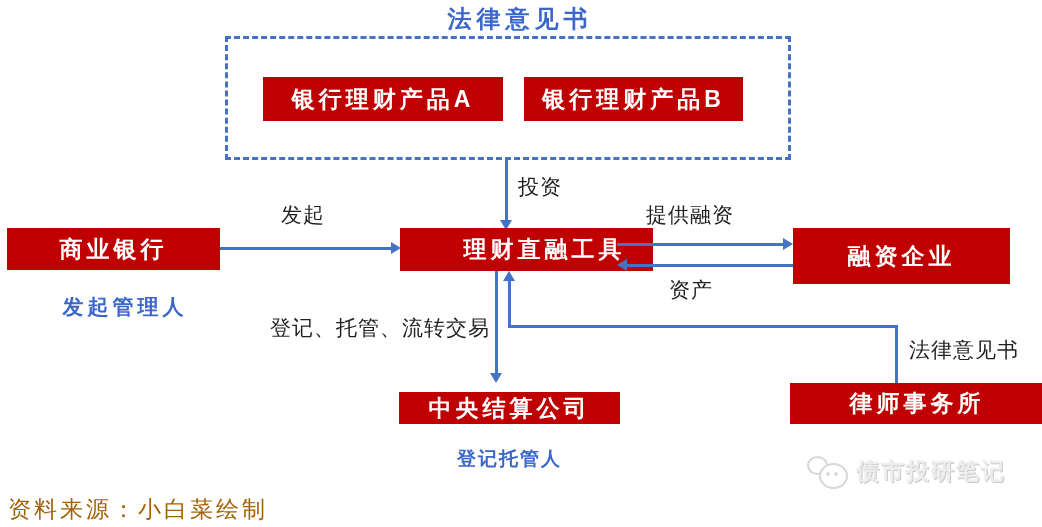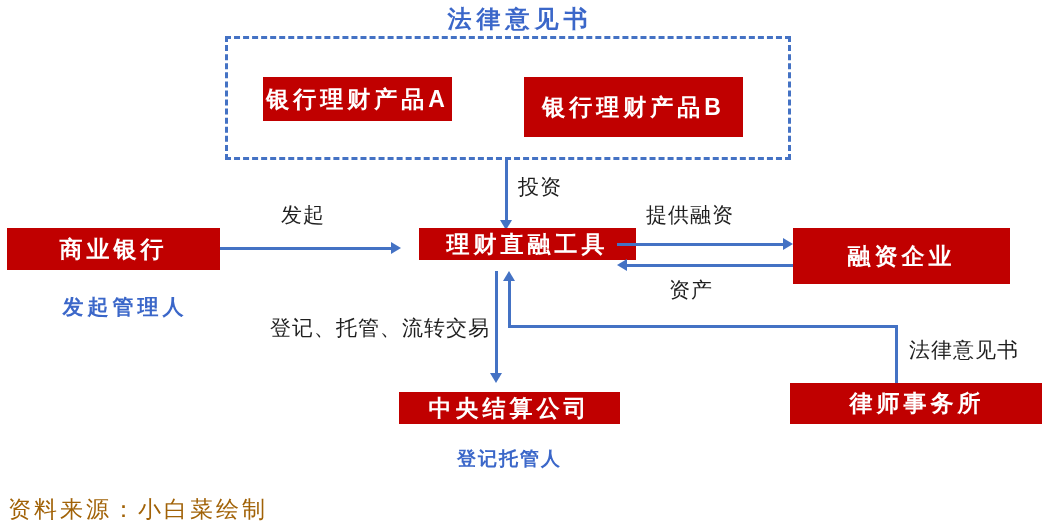--- a/index.html
+++ b/index.html
@@ -79,31 +79,31 @@
 </style>
 </head>
 <body>
 
 <div id="stage">
 
   <div class="bluelbl" style="left:225px;top:3px;width:590px;text-align:center;font-size:24px;letter-spacing:5px;">法律意见书</div>
 
   <div class="dashed" style="left:225px;top:36px;width:560px;height:118px;"></div>
 
-  <div class="rbox" style="left:263px;top:77px;width:189px;height:44px;">银行理财产品A</div>
+  <div class="rbox" style="left:263px;top:77px;width:240px;height:44px;">银行理财产品A</div>
 
-  <div class="rbox" style="left:524px;top:77px;width:219px;height:60px;">银行理财产品B</div>
+  <div class="rbox" style="left:524px;top:77px;width:219px;height:44px;">银行理财产品B</div>
 
   <div class="vline" style="left:505px;top:157px;height:64px;"></div>
   <div class="ah ah-down" style="left:500px;top:220px;"></div>
   <div class="edgelbl" style="left:518px;top:173px;">投资</div>
 
   <div class="rbox" style="left:7px;top:228px;width:213px;height:42px;">商业银行</div>
 
-  <div class="rbox" style="left:419px;top:228px;width:217px;height:32px;">理财直融工具</div>
+  <div class="rbox" style="left:400px;top:228px;width:217px;height:43px;padding-left:36px;">理财直融工具</div>
 
   <div class="rbox" style="left:793px;top:228px;width:217px;height:56px;">融资企业</div>
 
   <div class="bluelbl" style="left:14px;top:293px;width:222px;text-align:center;font-size:21px;letter-spacing:4px;">发起管理人</div>
 
   <div class="hline" style="left:220px;top:247px;width:172px;"></div>
   <div class="ah ah-right" style="left:391px;top:242px;"></div>
   <div class="edgelbl" style="left:281px;top:201px;">发起</div>
 
   <div class="hline" style="left:617px;top:243px;width:167px;"></div>
@@ -123,16 +123,26 @@
   <div class="hline" style="left:508px;top:325px;width:390px;"></div>
   <div class="vline" style="left:895px;top:325px;height:58px;"></div>
   <div class="edgelbl" style="left:909px;top:336px;">法律意见书</div>
 
   <div class="rbox" style="left:399px;top:392px;width:221px;height:32px;">中央结算公司</div>
 
   <div class="rbox" style="left:790px;top:383px;width:254px;height:41px;">律师事务所</div>
 
   <div class="bluelbl" style="left:399px;top:446px;width:221px;text-align:center;font-size:19px;letter-spacing:2px;">登记托管人</div>
 
+  <div class="watermark">
+    <div class="wm-icon">
+      <div class="bubble bubble-small"></div>
+      <div class="bubble bubble-big">
+        <div class="bubble-dot" style="left:5px;top:7px;"></div>
+        <div class="bubble-dot" style="left:13px;top:7px;"></div>
+      </div>
+    </div>
+    <div class="wm-text">债市投研笔记</div>
+  </div>
 
   <div class="source">资料来源：小白菜绘制</div>
 
 </div>
 
 </body></html>

